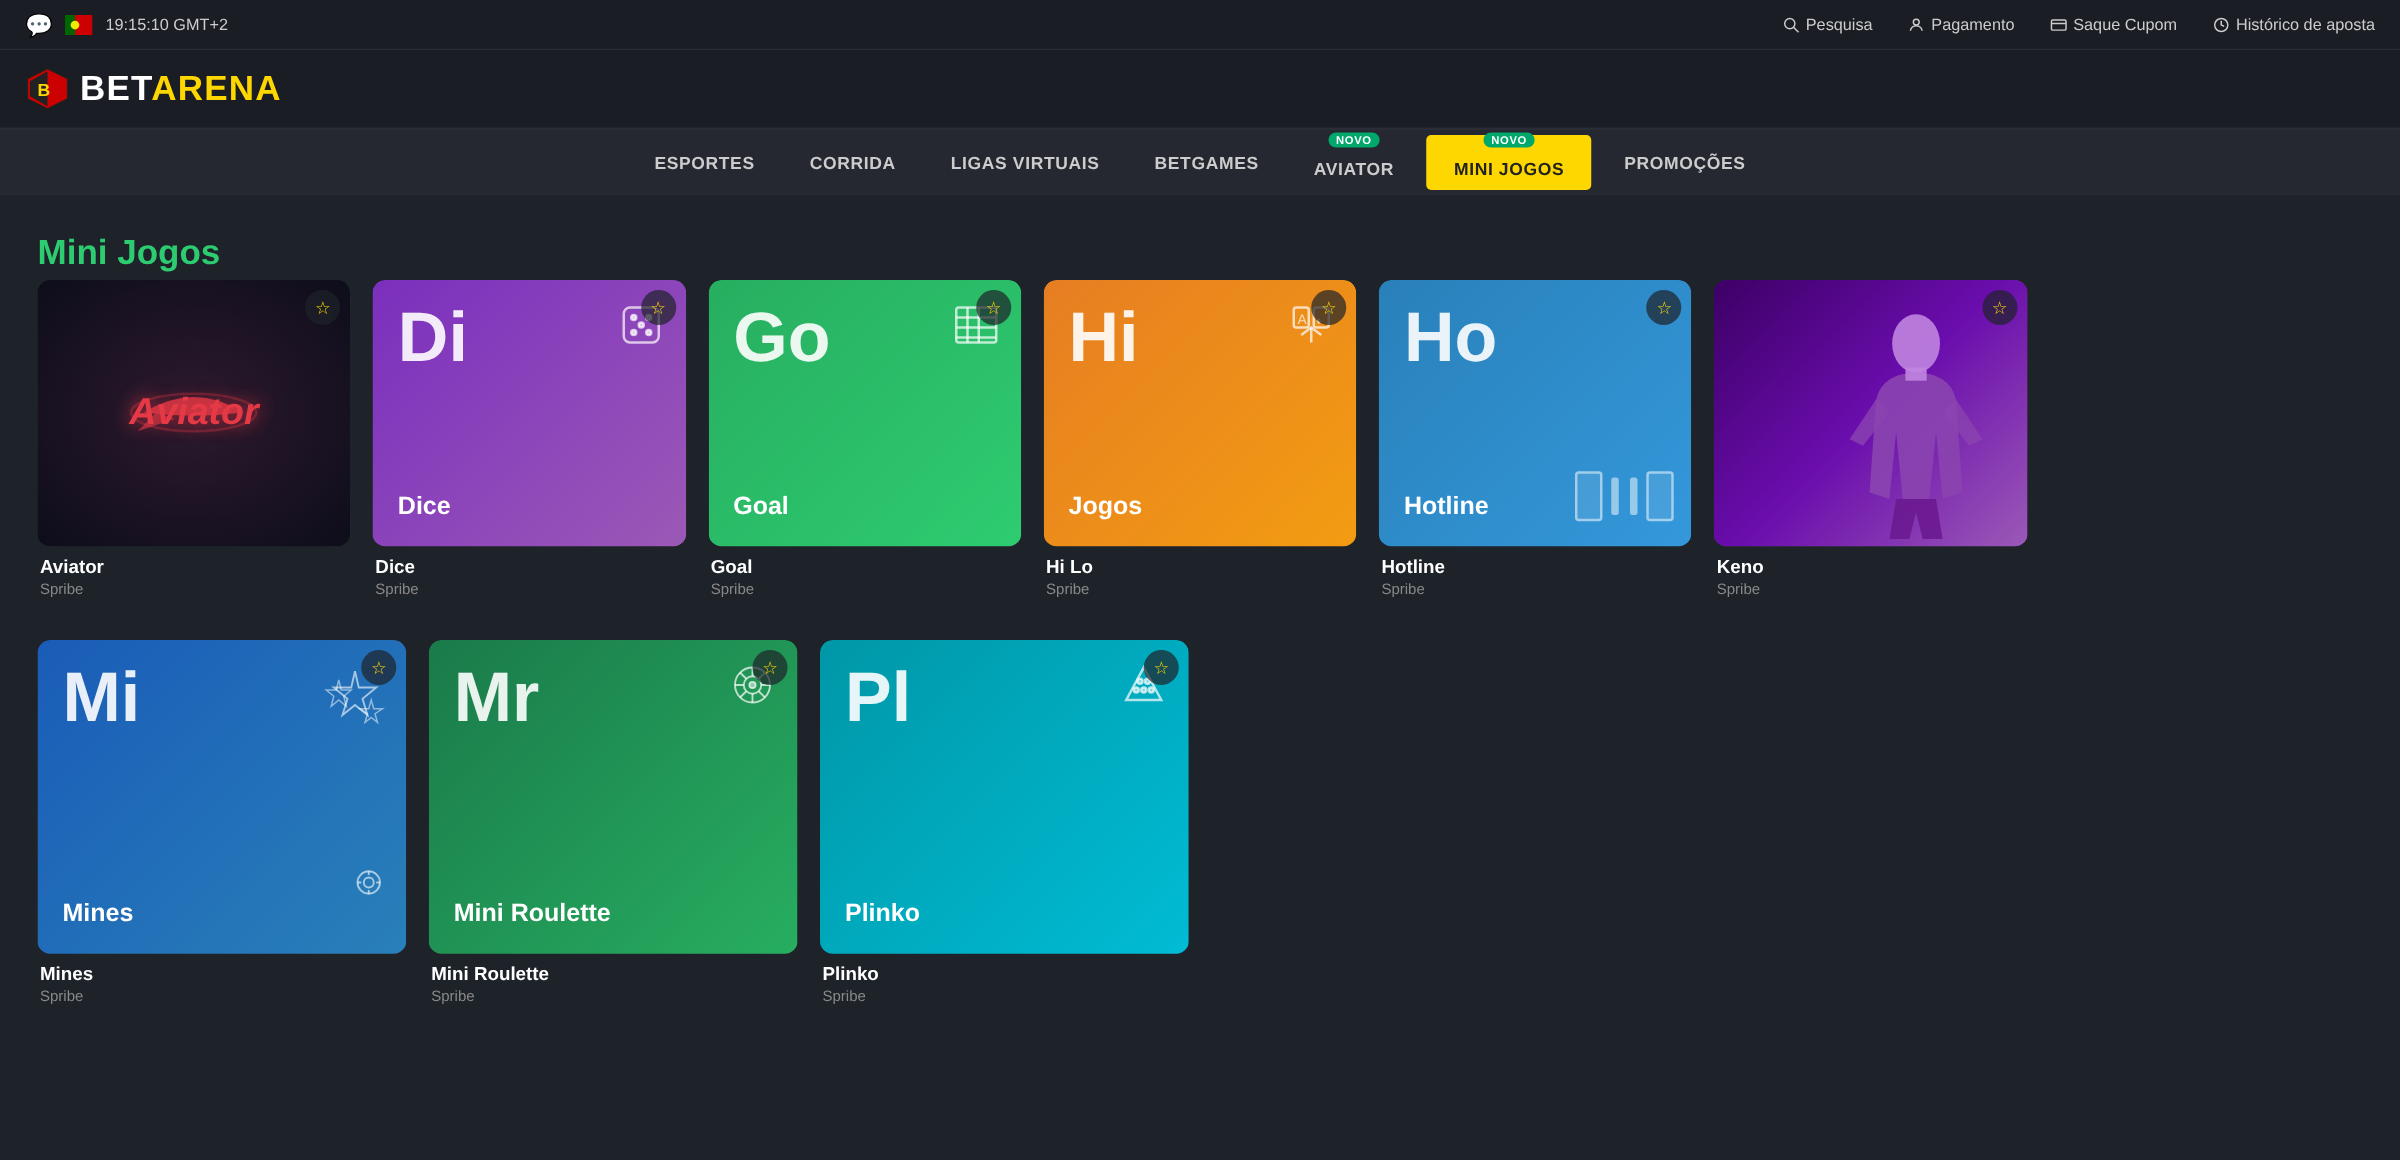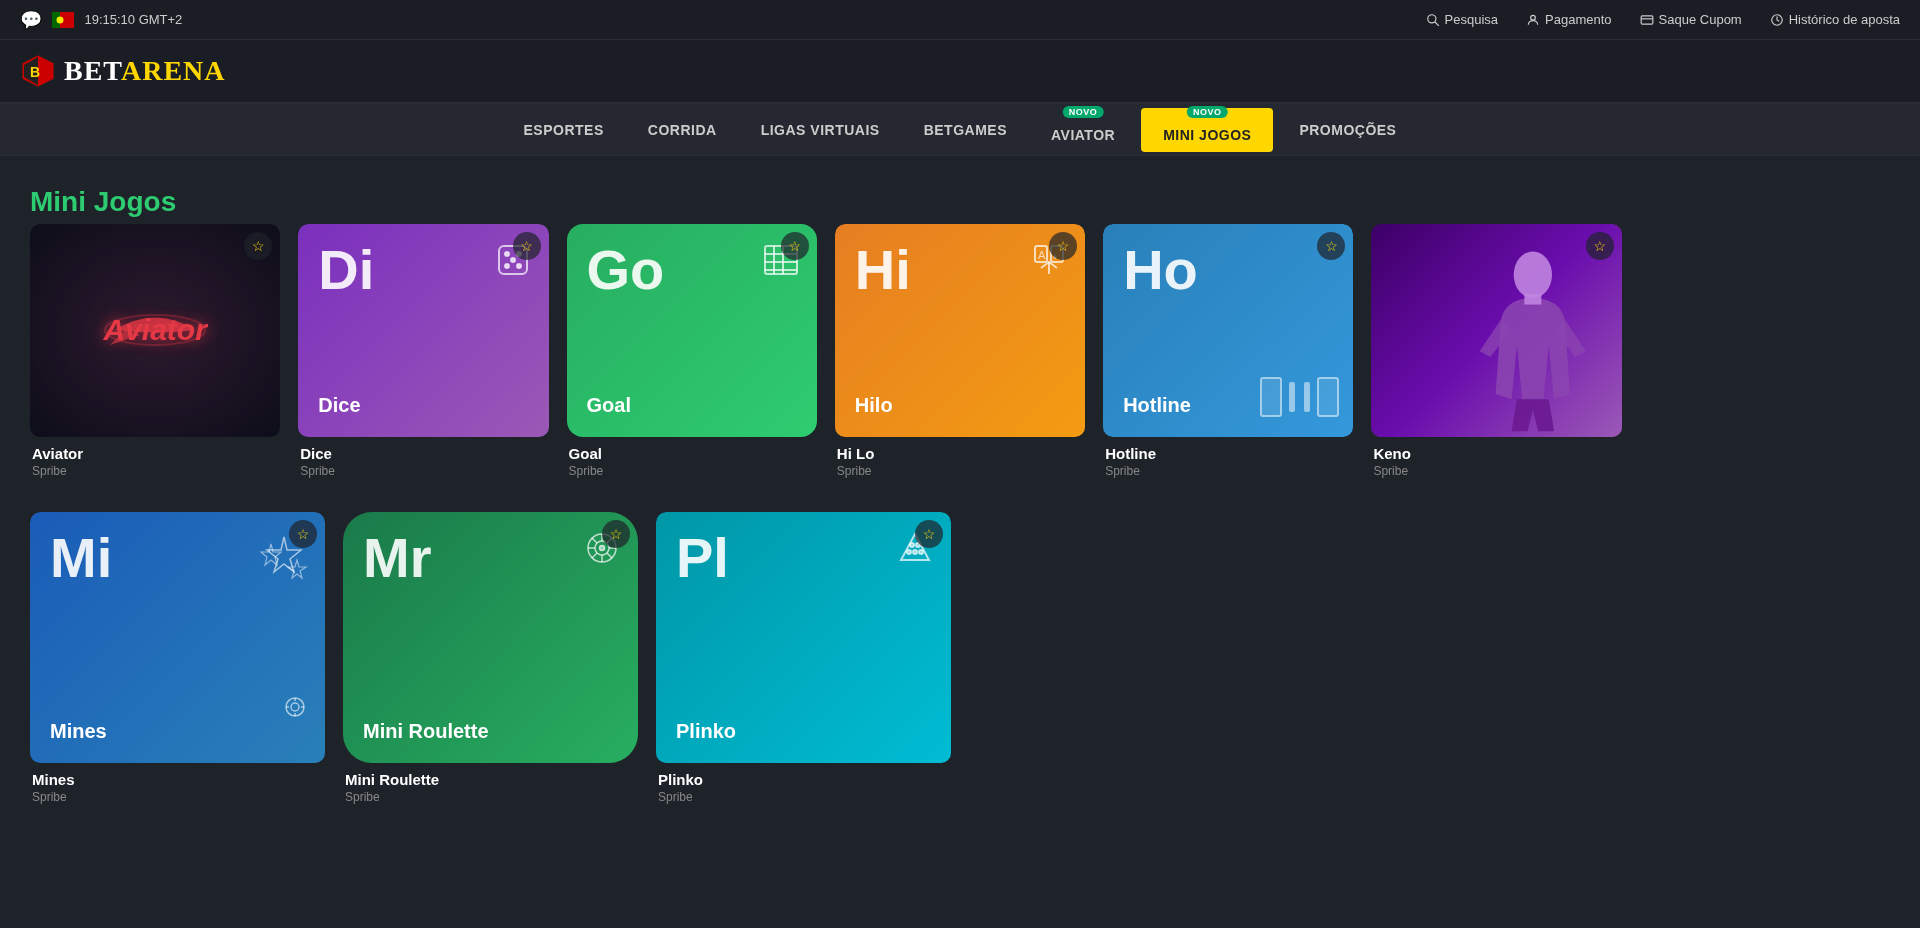--- a/index.html
+++ b/index.html
@@ -28,21 +28,21 @@
       display: flex;
       align-items: center;
       justify-content: space-between;
       padding: 0 20px;
       height: 64px;
       border-bottom: 2px solid #2a2d35;
     }
     .logo { display: flex; align-items: center; gap: 8px; text-decoration: none; }
     .logo-icon { width: 36px; height: 36px; }
     .logo-text { font-size: 28px; font-weight: 900; color: #FFD700; letter-spacing: 1px; }
-    .logo-text span { color: #fff; font-family: Liberation Serif, serif; }
+    .logo-text span { color: #fff; }
     .header-right { display: flex; align-items: center; gap: 12px; }
     .btn-registro { background: transparent; border: none; color: #fff; font-size: 15px; cursor: pointer; padding: 8px 16px; }
     .btn-entrar {
       background: transparent;
       border: 2px solid #2ecc71;
       color: #fff;
       font-size: 15px;
       cursor: pointer;
       padding: 8px 22px;
       border-radius: 4px;
@@ -169,21 +169,21 @@
       align-items: center;
       justify-content: center;
       background: radial-gradient(ellipse at center, #2d1a2e 0%, #0d0d1a 100%);
     }
     .thumb-dice { background: linear-gradient(135deg, #7b2fbe 0%, #9b59b6 100%); }
     .thumb-goal { background: linear-gradient(135deg, #27ae60 0%, #2ecc71 100%); }
     .thumb-hilo { background: linear-gradient(135deg, #e67e22 0%, #f39c12 100%); }
     .thumb-hotline { background: linear-gradient(135deg, #2980b9 0%, #3498db 100%); }
     .thumb-keno { background: linear-gradient(135deg, #4a1a6e 0%, #8e44ad 100%); }
     .thumb-mines { background: linear-gradient(135deg, #1a5cb8 0%, #2980b9 100%); }
-    .thumb-miniroulette { background: linear-gradient(135deg, #1a7a4a 0%, #27ae60 100%); border-radius: 29px; }
+    .thumb-miniroulette { background: linear-gradient(135deg, #1a7a4a 0%, #27ae60 100%); }
     .thumb-plinko { background: linear-gradient(135deg, #0097a7 0%, #00bcd4 100%); }
 
     .game-letter {
       position: absolute;
       top: 18px;
       left: 20px;
       font-size: 56px;
       font-weight: 900;
       color: rgba(255,255,255,0.9);
       line-height: 1;
@@ -342,21 +342,21 @@
         </span>
         <div class="star-btn">☆</div>
       </div>
       <div class="game-info">
         <div class="game-name">Dice</div>
         <div class="game-provider">Spribe</div>
       </div>
     </div>
 
     <div class="game-card">
-      <div class="game-thumb thumb-goal" style="position:relative;border-radius:16px;">
+      <div class="game-thumb thumb-goal" style="position:relative;">
         <span class="game-letter">Go</span>
         <span class="game-sublabel">Goal</span>
         <span class="game-icon-top-right">
           <svg width="36" height="36" viewBox="0 0 36 36" fill="none" stroke="rgba(255,255,255,0.7)" stroke-width="2">
               <rect x="2" y="4" width="32" height="28" rx="2"></rect>
               <line x1="2" y1="12" x2="34" y2="12"></line>
               <line x1="2" y1="20" x2="34" y2="20"></line>
               <line x1="2" y1="28" x2="34" y2="28"></line>
               <line x1="11" y1="4" x2="11" y2="32"></line>
               <line x1="20" y1="4" x2="20" y2="32"></line>
@@ -366,21 +366,21 @@
       </div>
       <div class="game-info">
         <div class="game-name">Goal</div>
         <div class="game-provider">Spribe</div>
       </div>
     </div>
 
     <div class="game-card">
       <div class="game-thumb thumb-hilo" style="position:relative;">
         <span class="game-letter">Hi</span>
-        <span class="game-sublabel">Hilo</span>
+        <span class="game-sublabel">Jogos</span>
         <span class="game-icon-top-right">
           <svg width="36" height="36" viewBox="0 0 36 36" fill="none" stroke="rgba(255,255,255,0.7)" stroke-width="2">
             <rect x="4" y="4" width="12" height="16" rx="2"></rect>
             <rect x="20" y="4" width="12" height="16" rx="2"></rect>
             <text x="7" y="17" font-size="11" fill="rgba(255,255,255,0.7)" stroke="none">A</text>
             <text x="22" y="17" font-size="8" fill="rgba(255,255,255,0.7)" stroke="none">♦</text>
             <polyline points="10,26 18,20 26,26" stroke="rgba(255,255,255,0.7)" stroke-width="2" fill="none"></polyline>
             <line x1="18" y1="20" x2="18" y2="32" stroke="rgba(255,255,255,0.7)" stroke-width="2"></line>
           </svg>
         </span>

